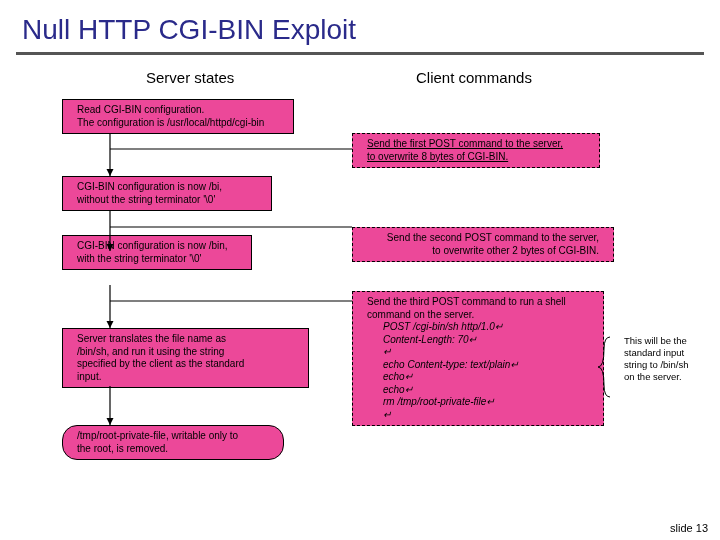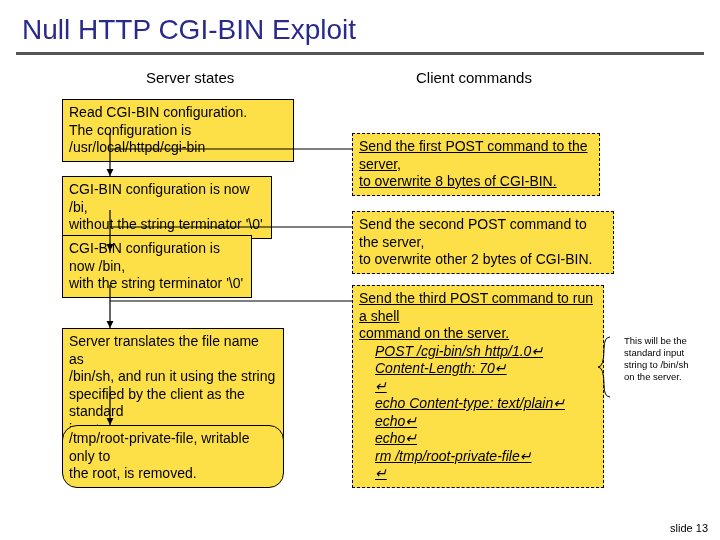--- a/index.html
+++ b/index.html
@@ -29,24 +29,24 @@
     height: 430px;
   }
   .col-head {
     position: absolute;
     font-size: 15px;
     color: #000;
   }
   .box {
     position: absolute;
     border: 1px solid #000;
-    background: #fde047;
-    font-size: 14px;
+    background: #ec4899;
+    font-size: 10px;
     line-height: 1.25;
-    padding: 4px 6px;
+    padding: 4px 14px;
     color: #000;
   }
   .box.dashed { border-style: dashed; }
   .note {
     position: absolute;
     font-size: 9.5px;
     line-height: 1.25;
     color: #000;
   }
   .slide-num {
@@ -84,43 +84,43 @@
   <div class="box" style="left:62px; top:113px; width:210px;">
     <span>CGI-BIN configuration is now /bi,</span><br>
     <span>without the string terminator '\0'</span>
   </div>
 
   <div class="box" style="left:62px; top:172px; width:190px;">
     <span>CGI-BIN configuration is now /bin,</span><br>
     <span>with the string terminator '\0'</span>
   </div>
 
-  <div class="box" style="left:62px; top:265px; width:222px;">
+  <div class="box" style="left:62px; top:265px; width:247px;">
     <span>Server translates the file name as</span><br>
     <span>/bin/sh, and run it using the string</span><br>
     <span>specified by the client as the standard</span><br>
     <span>input.</span>
   </div>
 
   <div class="box" style="left:62px; top:362px; width:222px;border-radius:15px;">
     <span>/tmp/root-private-file, writable only to</span><br>
     <span>the root, is removed.</span>
   </div>
 
   <div class="box dashed" style="left:352px; top:70px; width:248px;text-decoration:underline;">
     <span>Send the first POST command to the server,</span><br>
     <span>to overwrite 8 bytes of CGI-BIN.</span>
   </div>
 
-  <div class="box dashed" style="left:352px; top:148px; width:262px;">
+  <div class="box dashed" style="left:352px; top:164px; width:262px;text-align:right;">
     <span>Send the second POST command to the server,</span><br>
     <span>to overwrite other 2 bytes of CGI-BIN.</span>
   </div>
 
-  <div class="box dashed" style="left:352px; top:222px; width:252px;text-decoration:underline;">
+  <div class="box dashed" style="left:352px; top:228px; width:252px;">
     <span>Send the third POST command to run a shell</span><br>
     <span>command on the server.</span><br>
     <span class="indent">POST /cgi-bin/sh http/1.0↵</span><br>
     <span class="indent">Content-Length: 70↵</span><br>
     <span class="indent">↵</span><br>
     <span class="indent">echo Content-type: text/plain↵</span><br>
     <span class="indent">echo↵</span><br>
     <span class="indent">echo↵</span><br>
     <span class="indent">rm /tmp/root-private-file↵</span><br>
     <span class="indent">↵</span>

